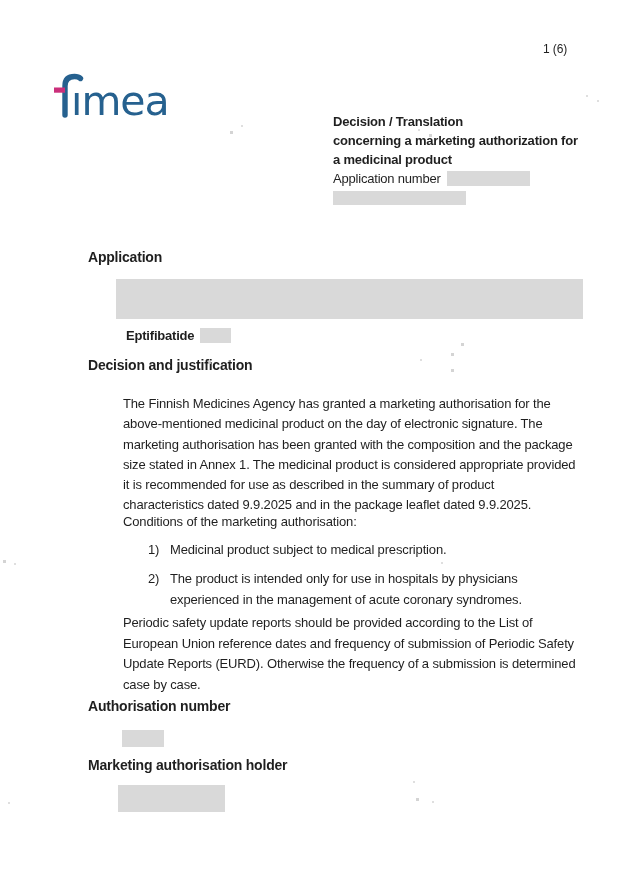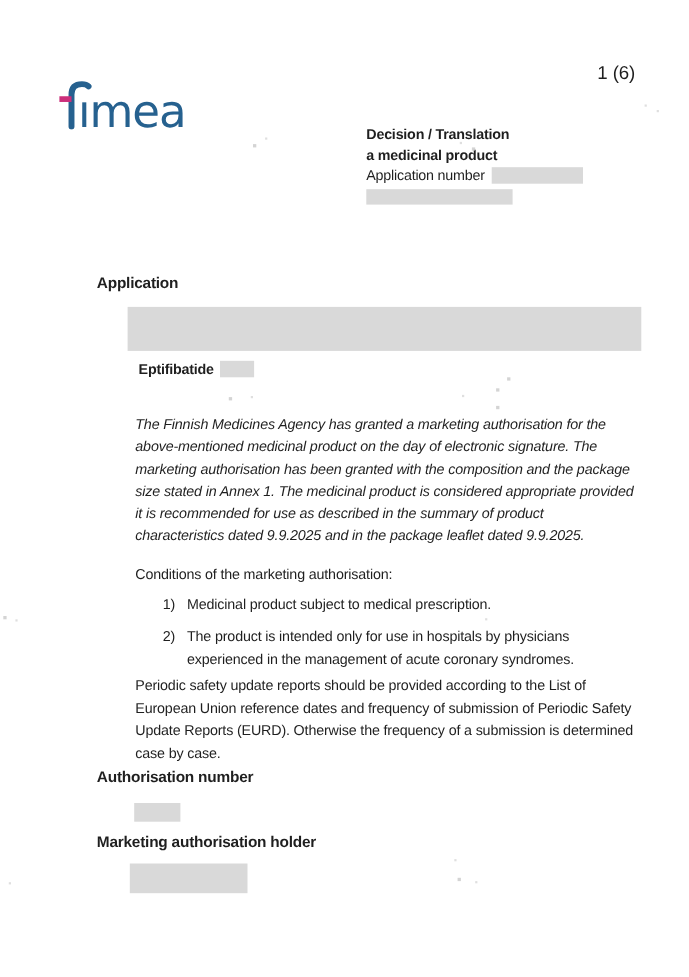--- a/index.html
+++ b/index.html
@@ -7,22 +7,22 @@
     position:relative;
     width:626px;height:888px;
     background:#ffffff;
     font-family:"Liberation Sans",sans-serif;
     color:#1f1f1f;
     overflow:hidden;
   }
   .abs{position:absolute;}
   .bold{font-weight:bold;}
   .page-number{
-    left:543px;top:57px;
-    font-size:17px;letter-spacing:-0.1px;
+    left:543px;top:42px;
+    font-size:12px;letter-spacing:-0.1px;
   }
   
   .logo{left:53px;top:72px;width:126px;height:46px;}
   
   .header-block{left:333px;top:112px;width:270px;font-size:13px;letter-spacing:-0.2px;}
   .h-line{line-height:19px;white-space:nowrap;}
   .h-row{display:flex;align-items:center;line-height:19px;}
   .redact{background:var(--redact,#d9d9d9);}
   .redact-app-number{display:inline-block;width:83px;height:15px;margin-left:6px;}
   .redact-mr{width:133px;height:14px;margin-top:3px;}
@@ -31,21 +31,21 @@
   .heading-application{left:57px;top:249px;}
   .heading-decision{left:57px;top:357px;}
   .heading-auth{left:57px;top:698px;}
   .heading-mah{left:57px;top:757px;}
   
   .redact-big{left:116px;top:279px;width:467px;height:40px;}
   .product-line{left:126px;top:328px;display:flex;align-items:center;font-size:13px;font-weight:bold;letter-spacing:-0.2px;white-space:nowrap;}
   .redact-product{display:inline-block;width:31px;height:15px;margin:0 4px 0 6px;}
   
   .body-text{font-size:13px;letter-spacing:-0.15px;white-space:pre-line;}
-  .para1{left:123px;top:376px;line-height:20.3px;width:480px;font-style:italic;}
+  .para1{left:123px;top:394px;line-height:20.3px;width:480px;}
   .cond-intro{left:123px;top:512px;line-height:20px;white-space:nowrap;}
   .cond-item{display:flex;line-height:21px;}
   .cond-1{left:148px;top:539px;}
   .cond-2{left:148px;top:568px;}
   .cond-num{width:22px;flex:0 0 22px;}
   .cond-text{white-space:pre-line;}
   .para2{left:123px;top:613px;line-height:20.6px;width:480px;}
   
   .redact-authnum{left:122px;top:730px;width:42px;height:17px;}
   .redact-mah{left:118px;top:785px;width:107px;height:27px;}
@@ -63,35 +63,37 @@
   <div class="abs logo">
     <svg width="126" height="46" viewBox="0 0 126 46">
       <path d="M12 43 L12 14 Q12 4.5 21.5 4.5 Q25.5 4.5 27.5 6.5" fill="none" stroke="var(--logo-blue,#26618f)" stroke-width="5.4" stroke-linecap="round"></path>
       <rect x="1" y="15.5" width="11" height="5.2" fill="var(--logo-pink,#cb2f7b)"></rect>
       <text x="18" y="43" font-family="DejaVu Sans, sans-serif" font-size="41" letter-spacing="-1" fill="var(--logo-blue,#26618f)">ımea</text>
     </svg>
   </div>
 
   <div class="abs header-block">
     <div class="h-line bold">Decision / Translation</div>
+    <div class="h-line bold">concerning a marketing authorization for</div>
     <div class="h-line bold">a medicinal product</div>
     <div class="h-row">
       <span>Application number</span>
       <span class="redact redact-app-number"></span>
     </div>
     <div class="redact redact-mr"></div>
   </div>
 
   <div class="abs heading heading-application">Application</div>
   <div class="abs redact redact-big"></div>
   <div class="abs product-line">
     <span>Eptifibatide</span>
     <span class="redact redact-product"></span>
   </div>
 
+  <div class="abs heading heading-decision">Decision and justification</div>
   <div class="abs body-text para1">The Finnish Medicines Agency has granted a marketing authorisation for the
 above-mentioned medicinal product on the day of electronic signature. The
 marketing authorisation has been granted with the composition and the package
 size stated in Annex 1. The medicinal product is considered appropriate provided
 it is recommended for use as described in the summary of product
 characteristics dated 9.9.2025 and in the package leaflet dated 9.9.2025.</div>
   <div class="abs body-text cond-intro">Conditions of the marketing authorisation:</div>
 
   <div class="abs body-text cond-item cond-1">
     <span class="cond-num">1)</span>

